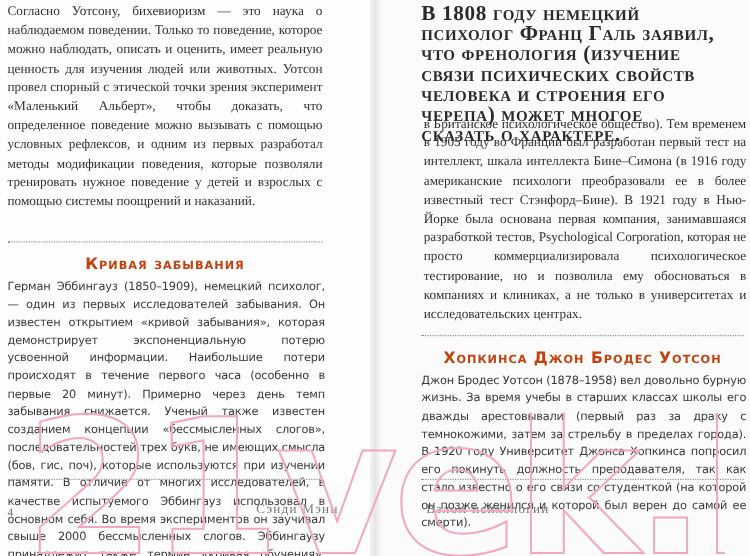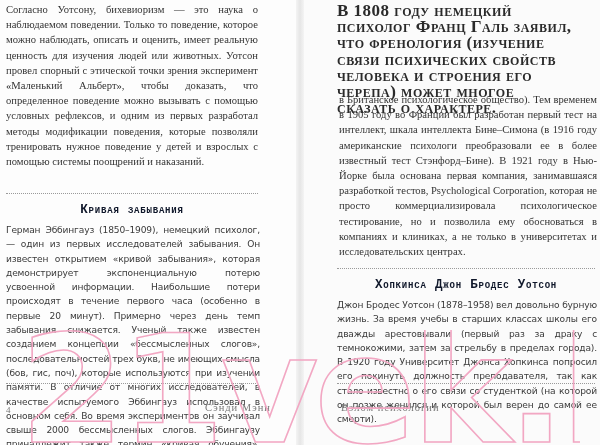--- a/index.html
+++ b/index.html
@@ -14,22 +14,22 @@
     background: linear-gradient(to right, #f4f4f4, #e6e6e6 50%, #f4f4f4); }
   .serif { font-family: "Liberation Serif", "DejaVu Serif", serif; }
   .sans { font-family: "DejaVu Sans", "Liberation Sans", sans-serif; }
   .body-text { position: absolute; font-size: 10.6px; line-height: 15.2px;
     text-align: justify; color: #333; }
   .body-text p { margin: 0; }
   .indent { text-indent: 18px; }
   .side-text { position: absolute; font-size: 9.1px; line-height: 14.3px;
     text-align: justify; color: #3a3a3a; letter-spacing: -0.15px; }
   .dots { position: absolute; height: 0; border-top: 1px dotted #9a9a9a; }
-  .heading { position: absolute; font-weight: bold; font-size: 12.5px; color: #0f172a;
-    font-variant: small-caps; letter-spacing: 0.8px; text-align: center; font-family: Liberation Mono, monospace; }
+  .heading { position: absolute; font-weight: bold; font-size: 12.5px; color: #c2410c;
+    font-variant: small-caps; letter-spacing: 0.8px; text-align: center; }
   .quote { position: absolute; left: 337px; top: 3px; width: 235px;
     font-family: Liberation Serif, serif; font-weight: bold; font-size: 17px;
     line-height: 16.2px; color: #2a2a2a; font-variant: small-caps; letter-spacing: 0.5px; }
   .folio { position: absolute; font-family: "Liberation Serif", serif; font-size: 9px; color: #777; }
   .running { position: absolute; font-family: "Liberation Serif", serif; font-size: 10.5px; color: #777; letter-spacing: 1px; }
   .watermark { position: absolute; left: 20px; top: 330px; width: 560px; height: 115px; pointer-events: none; }
 </style>
 </head>
 <body>
 

